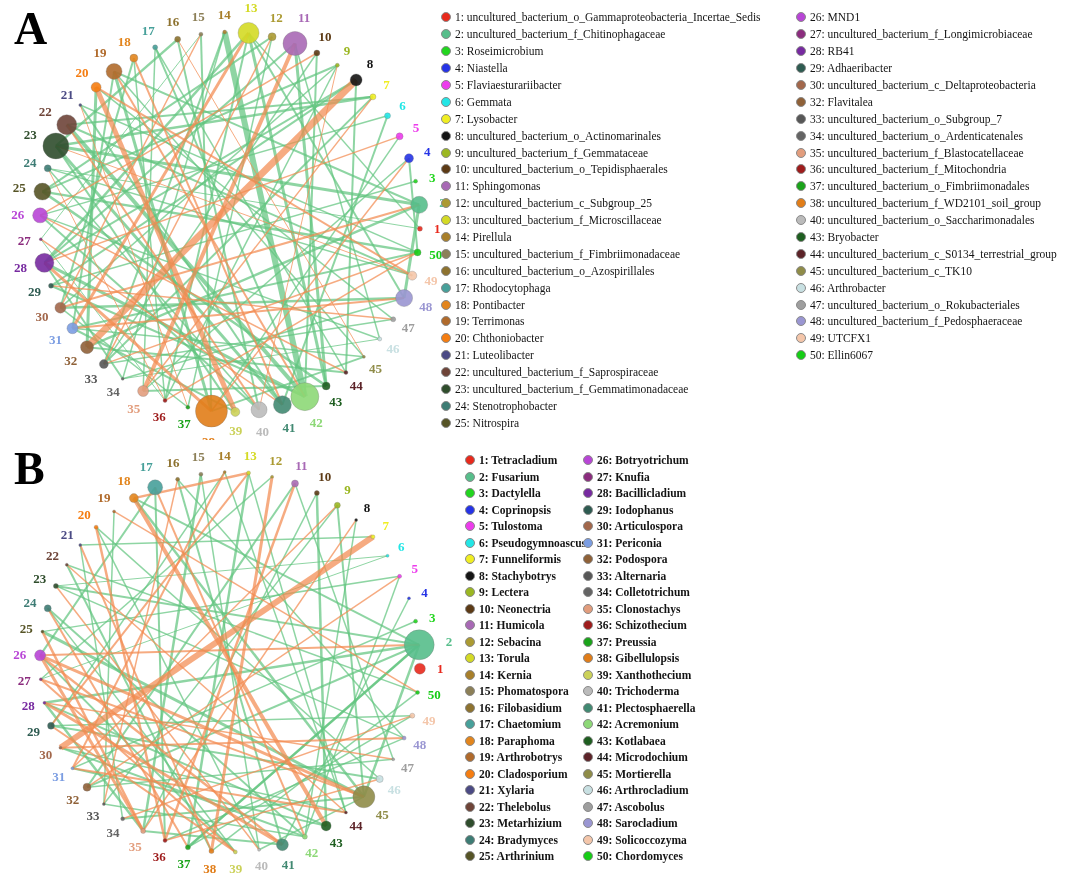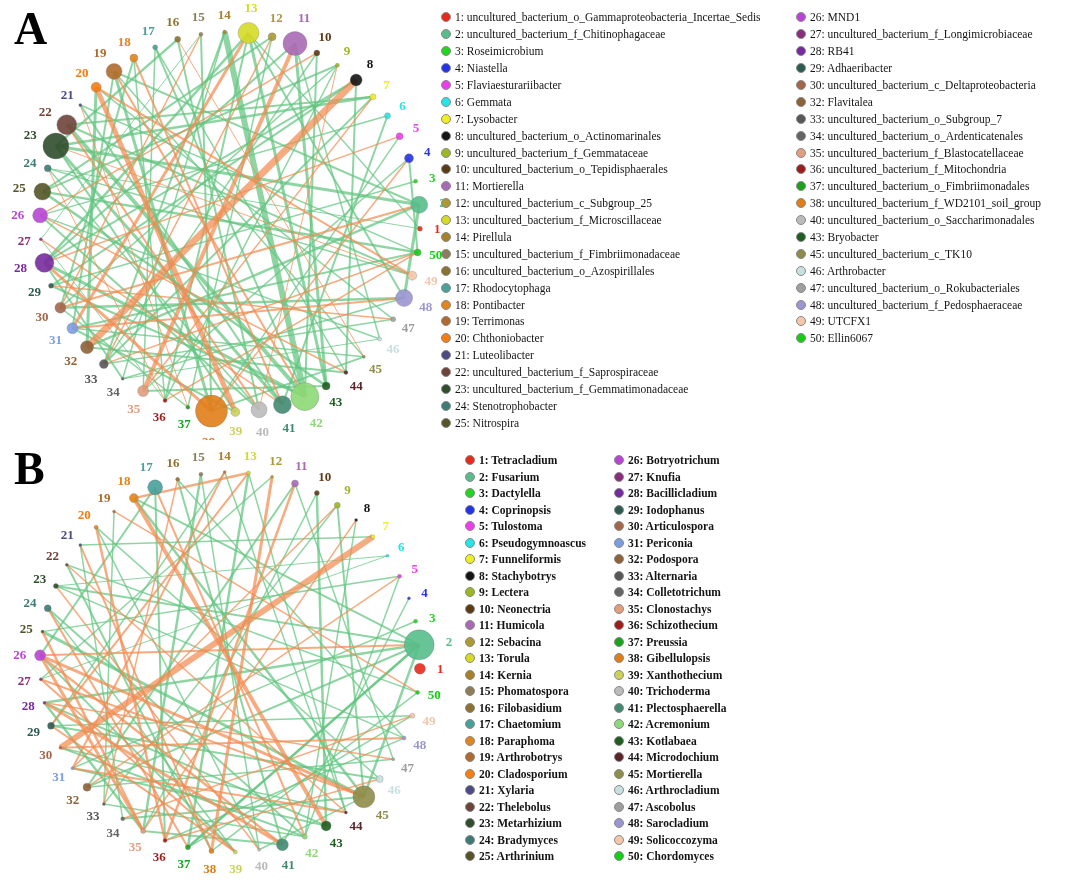--- a/index.html
+++ b/index.html
@@ -12,21 +12,21 @@
   .legend{position:absolute;}
   .lrow{display:flex;align-items:center;white-space:nowrap;}
   .ldot{display:inline-block;border-radius:50%;border:1px solid #8a8a8a;
         flex:0 0 auto;margin-right:4px;box-sizing:border-box;}
   .ltext{color:#141414;}
   .legA .lrow{height:16.9px;} .legA .ltext{font-size:11.5px;}
   .legA .ldot{width:10px;height:10px;}
   .legB .lrow{height:16.5px;font-weight:bold;} .legB .ltext{font-size:11.5px;}
   .legB .ldot{width:10px;height:10px;}
   #legA1{left:441px;top:9px;} #legA2{left:796px;top:9px;}
-  #legB1{left:465px;top:452px;} #legB2{left:614px;top:452px;}
+  #legB1{left:465px;top:452px;} #legB2{left:583px;top:452px;}
   svg text.nlab{font-family:"Liberation Serif",serif;font-weight:bold;font-size:13px;}
 </style>
 </head>
 <body>
 
 <div id="fig">
   <div id="plA" class="pletter">A</div>
   <div id="plB" class="pletter">B</div>
 
   <svg id="netA" class="net" viewBox="0 0 460 440">
@@ -464,21 +464,21 @@
       <div class="lrow">
         <span class="ldot" style="background: rgb(155, 183, 34);"></span>
         <span class="ltext">9: uncultured_bacterium_f_Gemmataceae</span>
       </div>
       <div class="lrow">
         <span class="ldot" style="background: rgb(92, 58, 21);"></span>
         <span class="ltext">10: uncultured_bacterium_o_Tepidisphaerales</span>
       </div>
       <div class="lrow">
         <span class="ldot" style="background: rgb(168, 105, 181);"></span>
-        <span class="ltext">11: Mortierella</span>
+        <span class="ltext">11: Sphingomonas</span>
       </div>
       <div class="lrow">
         <span class="ldot" style="background: rgb(171, 154, 50);"></span>
         <span class="ltext">12: uncultured_bacterium_c_Subgroup_25</span>
       </div>
       <div class="lrow">
         <span class="ldot" style="background: rgb(212, 218, 37);"></span>
         <span class="ltext">13: uncultured_bacterium_f_Microscillaceae</span>
       </div>
       <div class="lrow">
@@ -579,20 +579,24 @@
         <span class="ldot" style="background: rgb(225, 125, 24);"></span>
         <span class="ltext">38: uncultured_bacterium_f_WD2101_soil_group</span>
       </div>
       <div class="lrow">
         <span class="ldot" style="background: rgb(187, 187, 187);"></span>
         <span class="ltext">40: uncultured_bacterium_o_Saccharimonadales</span>
       </div>
       <div class="lrow">
         <span class="ldot" style="background: rgb(30, 94, 32);"></span>
         <span class="ltext">43: Bryobacter</span>
+      </div>
+      <div class="lrow">
+        <span class="ldot" style="background: rgb(92, 35, 40);"></span>
+        <span class="ltext">44: uncultured_bacterium_c_S0134_terrestrial_group</span>
       </div>
       <div class="lrow">
         <span class="ldot" style="background: rgb(143, 140, 72);"></span>
         <span class="ltext">45: uncultured_bacterium_c_TK10</span>
       </div>
       <div class="lrow">
         <span class="ldot" style="background: rgb(200, 224, 226);"></span>
         <span class="ltext">46: Arthrobacter</span>
       </div>
       <div class="lrow">

